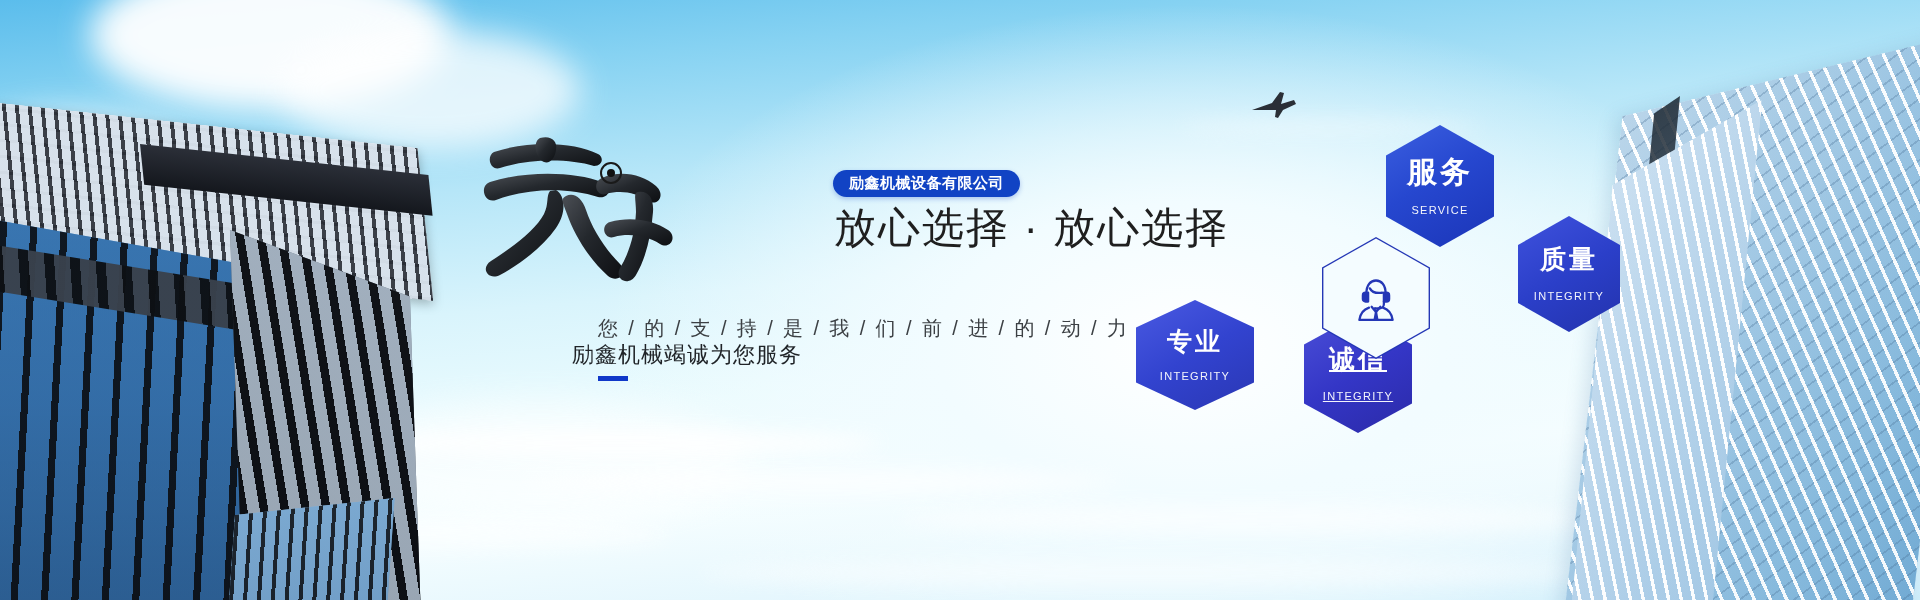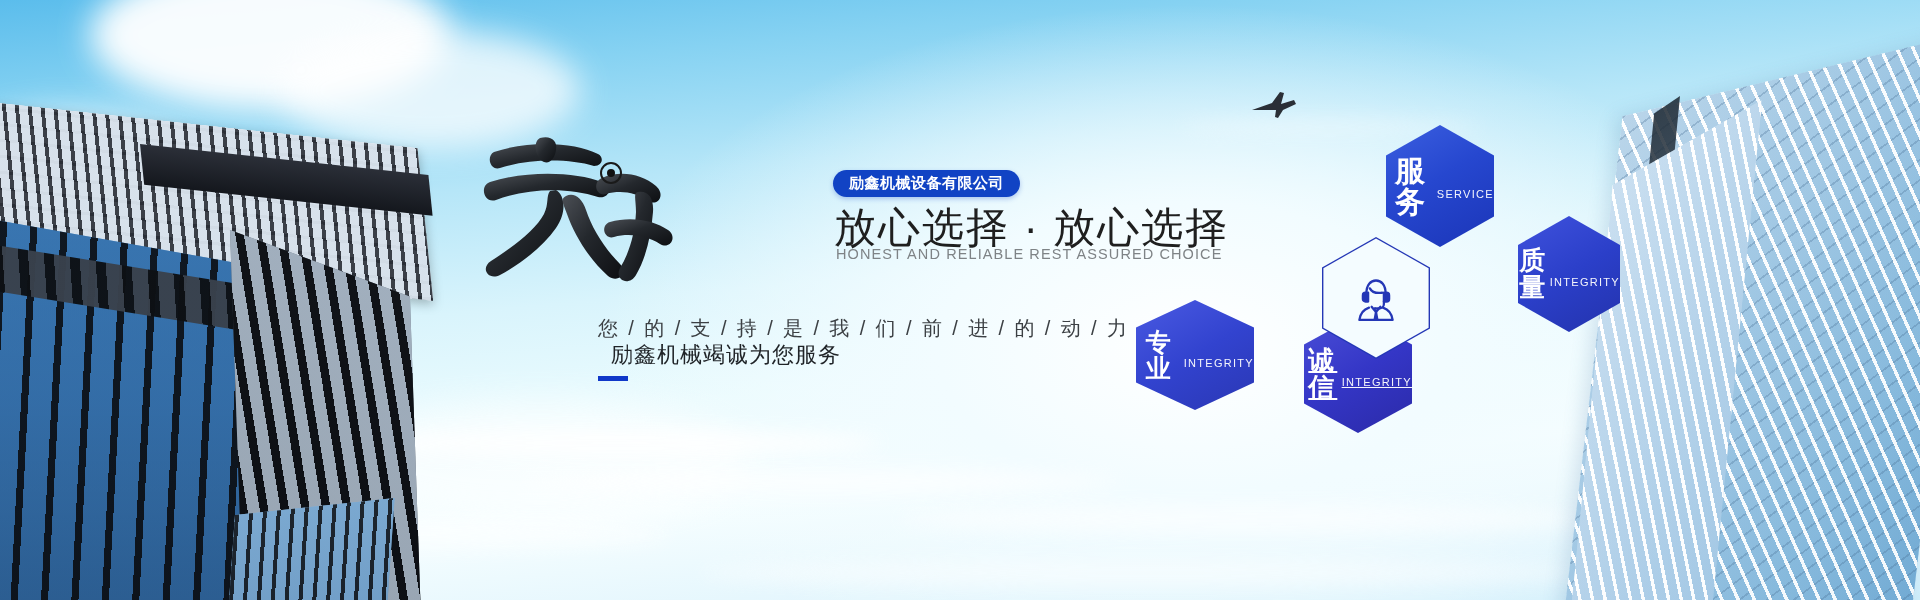--- a/index.html
+++ b/index.html
@@ -119,32 +119,32 @@
   }
   .slogan-en{
     position:absolute;left:836px;top:246px;
     font-size:14.5px;color:#7e8386;letter-spacing:1.1px;white-space:nowrap;
   }
   .sub-line{
     position:absolute;left:598px;top:315px;
     font-size:20px;color:#3c4044;letter-spacing:2.4px;white-space:nowrap;
   }
   .sub-main{
-    position:absolute;left:611px;top:340px;
+    position:absolute;left:572px;top:340px;
     font-size:22px;color:#1f2327;letter-spacing:1px;white-space:nowrap;
   }
   .underline-bar{
     position:absolute;left:598px;top:376px;width:30px;height:5px;background:#1038c9;
   }
 
   
   .hex{
     position:absolute;
     clip-path:polygon(50% 0%,100% 25%,100% 75%,50% 100%,0% 75%,0% 25%);
-    display:flex;align-items:center;justify-content:center;
+    display:flex;flex-direction:column;align-items:center;justify-content:center;
     color:#fff;text-align:center;
   }
   .hex .cn{font-size:30px;font-weight:bold;letter-spacing:3px;line-height:1.05;}
   .hex .en{font-size:11px;letter-spacing:1.3px;margin-top:16px;opacity:.95;}
   .hex-service{left:1386px;top:125px;width:108px;height:122px;
     background:linear-gradient(150deg,#3b5fe0 0%,#2647cf 45%,#1b35b8 100%);}
   .hex-quality{left:1518px;top:216px;width:102px;height:116px;
     background:linear-gradient(150deg,#3f52dd 0%,#2b3fc9 50%,#2333ad 100%);}
   .hex-pro{left:1136px;top:300px;width:118px;height:110px;
     background:linear-gradient(150deg,#4a5ae2 0%,#3243cf 50%,#2a37b4 100%);}
@@ -228,21 +228,20 @@
     </svg>
   </div>
 
   <div class="dot-mark">
       <i></i>
     </div>
 
   <div class="badge">励鑫机械设备有限公司</div>
 
   <div class="slogan">放心选择 · 放心选择</div>
-  <div class="slogan-en">HONEST AND RELIABLE  REST ASSURED CHOICE</div>
 
   <div class="sub-line">您 / 的 / 支 / 持 / 是 / 我 / 们 / 前 / 进 / 的 / 动 / 力</div>
   <div class="sub-main">励鑫机械竭诚为您服务</div>
   <div class="underline-bar"></div>
 
   <div class="hex hex-service">
     <span class="cn">服务</span>
     <span class="en">SERVICE</span>
   </div>
   <div class="hex hex-quality">

